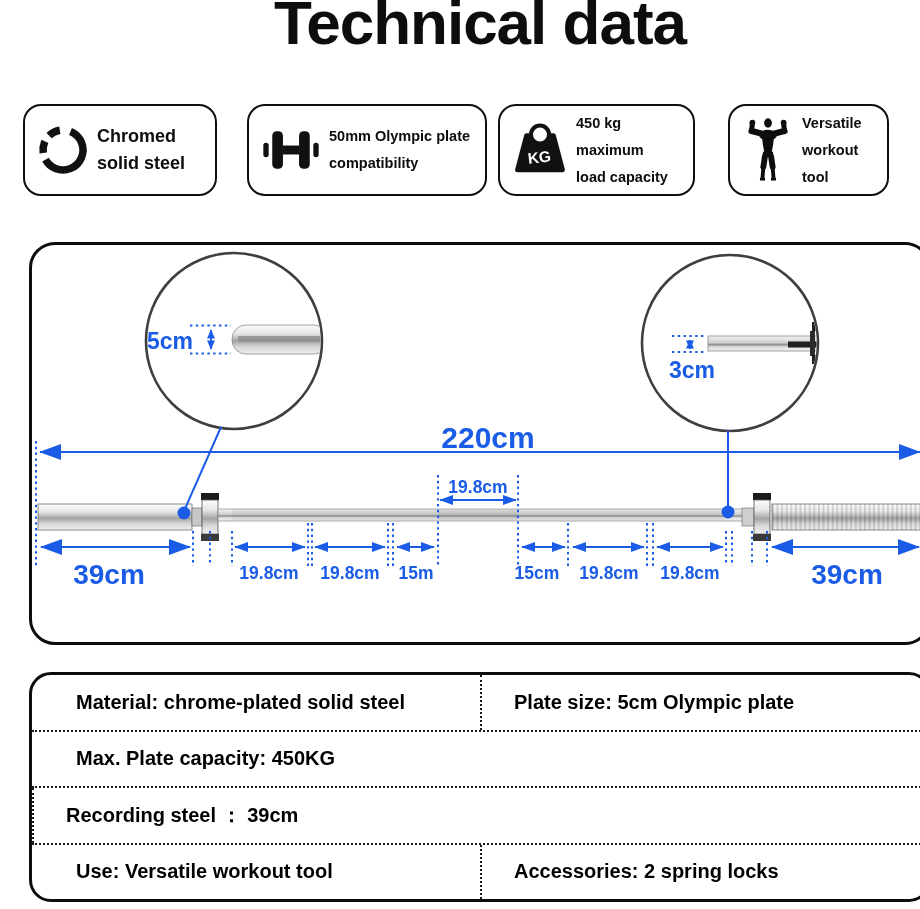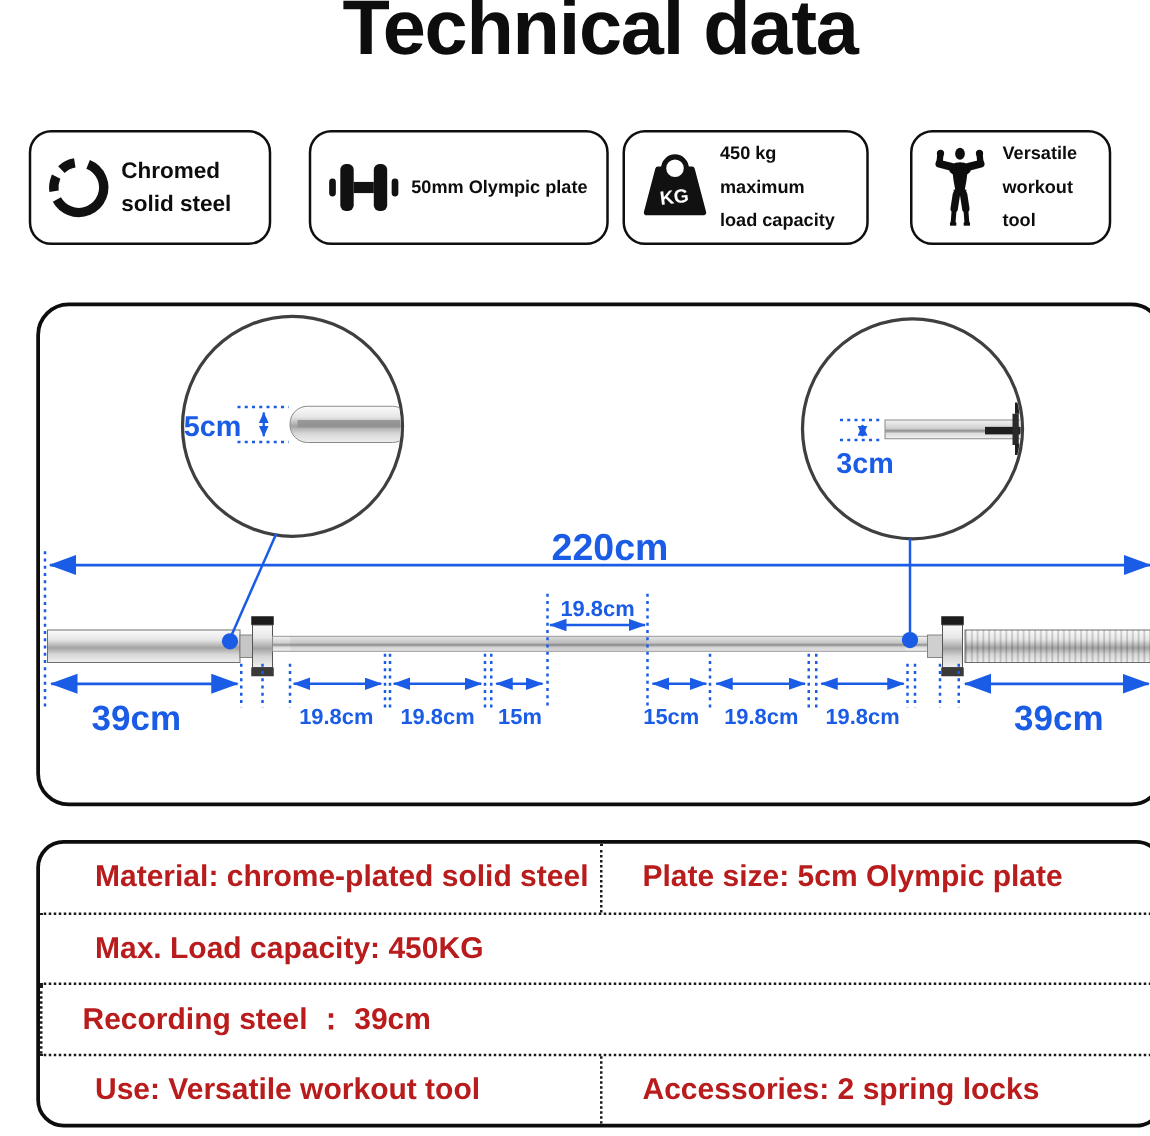--- a/index.html
+++ b/index.html
@@ -24,21 +24,21 @@
   .dimS{stroke:#1a5ce6;stroke-width:2;fill:none;}
   .dimT{stroke:#1a5ce6;stroke-width:1.8;fill:none;}
   .dot{stroke:#1a5ce6;stroke-width:2;stroke-dasharray:2.4 3.4;fill:none;}
   
   .spec-table{position:absolute;left:9px;top:672px;width:902px;height:230px;
         box-sizing:border-box;border:3px solid #0d0d0d;border-radius:22px;background:#fff;
         display:flex;flex-direction:column;overflow:hidden;}
   .srow{flex:1;display:flex;}
   .srow.sep{border-bottom:2px dotted #1a1a1a;}
   .scell{display:flex;align-items:center;box-sizing:border-box;
-         font-size:24px;font-weight:700;color:#b91c1c;}
+         font-size:20px;font-weight:700;color:#000000;}
   .scell.l{width:50%;padding-left:44px;}
   .scell.r{width:50%;padding-left:32px;border-left:2px dotted #1a1a1a;}
 </style>
 </head>
 <body>
 
 <div class="page">
 
   <h1 class="title">Technical data</h1>
 
@@ -54,20 +54,21 @@
       <g fill="#111">
         <rect x="1" y="20" width="6" height="16" rx="3"></rect>
         <rect x="11" y="7" width="12" height="42" rx="5"></rect>
         <rect x="23" y="23" width="18" height="10"></rect>
         <rect x="41" y="7" width="12" height="42" rx="5"></rect>
         <rect x="57" y="20" width="6" height="16" rx="3"></rect>
       </g>
     </svg>
     <div class="txt">
       <div>50mm Olympic plate</div>
+      <div>compatibility</div>
     </div>
   </div>
 
   <div class="fbox" style="left:478px;width:197px;">
     <svg width="58" height="58" viewBox="0 0 64 62">
       <path d="M17,15 L47,15 L57,53 L7,53 Z" fill="#111" stroke="#111" stroke-width="5" stroke-linejoin="round"></path>
       <circle cx="32" cy="14" r="10" fill="#fff" stroke="#111" stroke-width="4.5"></circle>
       <text x="32" y="45" text-anchor="middle" font-size="17" font-weight="700" fill="#fff" transform="rotate(-7 32 45)">KG</text>
     </svg>
     <div class="txt">
@@ -228,21 +229,21 @@
       <circle cx="708" cy="512" r="6.5" fill="#1a5ce6"></circle>
     </g>
   </svg>
 
   <div class="spec-table">
     <div class="srow sep">
       <div class="scell l">Material: chrome-plated solid steel</div>
       <div class="scell r">Plate size: 5cm Olympic plate</div>
     </div>
     <div class="srow sep">
-      <div class="scell l">Max. Load capacity: 450KG</div>
+      <div class="scell l">Max. Plate capacity: 450KG</div>
     </div>
     <div class="srow sep">
       <div class="scell r">Recording steel ： 39cm</div>
     </div>
     <div class="srow">
       <div class="scell l">Use: Versatile workout tool</div>
       <div class="scell r">Accessories: 2 spring locks</div>
     </div>
   </div>
 

